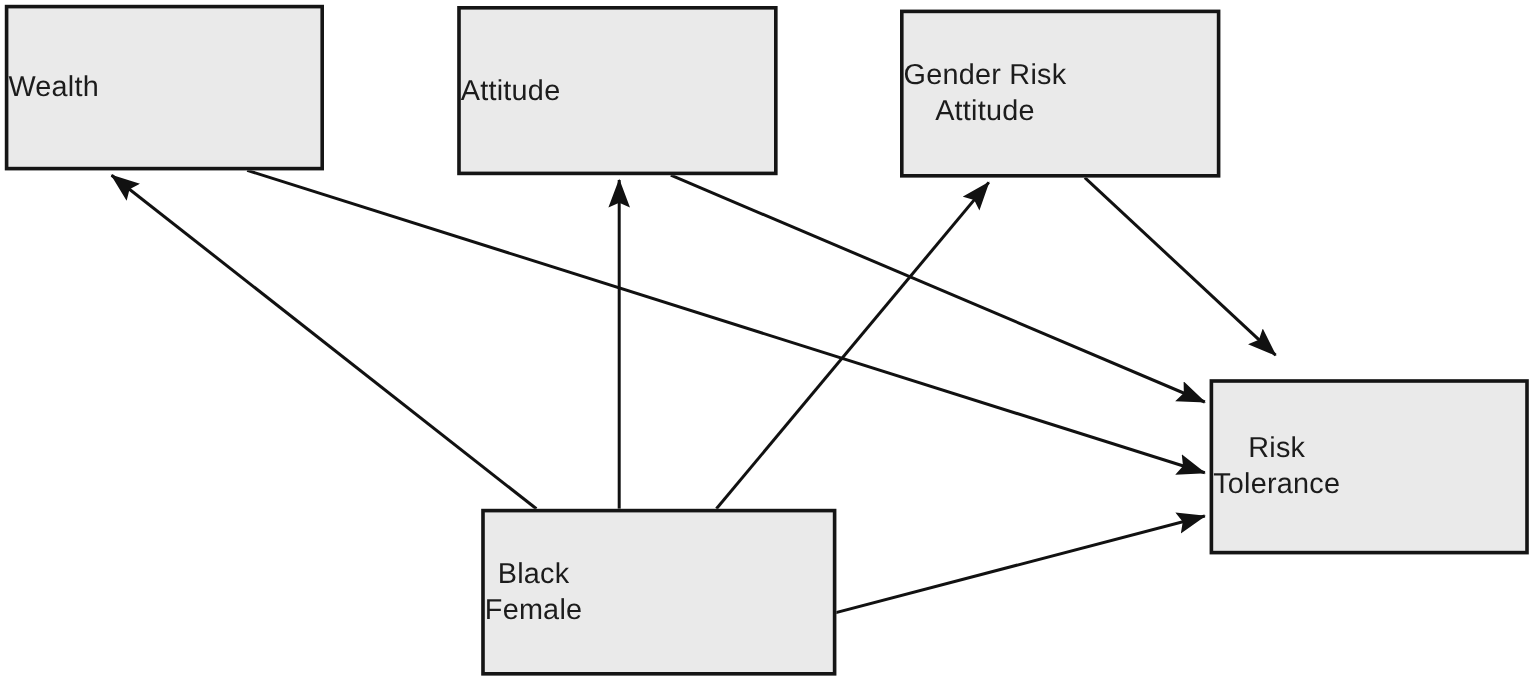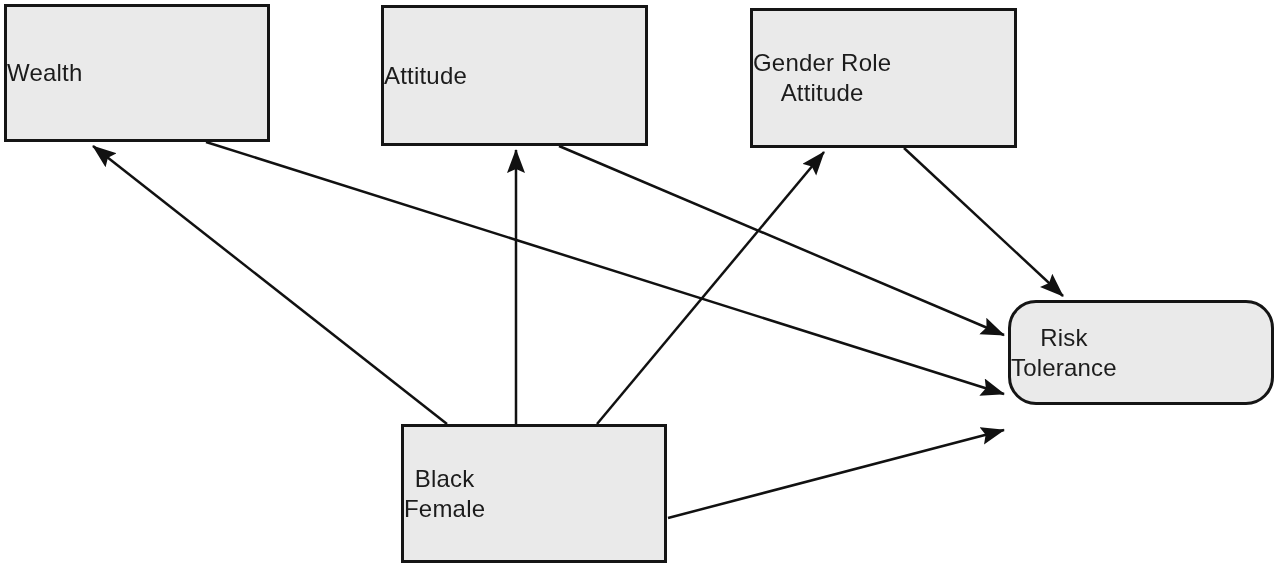--- a/index.html
+++ b/index.html
@@ -41,22 +41,22 @@
     font-size: 24px;
     line-height: 30px;
     color: #1c1c1c;
     white-space: pre-line;
     letter-spacing: 0.2px;
   }
   
   #node-wealth              { left: 4px;    top: 4px;   width: 266px; height: 138px; }
   #node-education           { left: 381px;  top: 5px;   width: 267px; height: 141px; }
   #node-gender-role-attitude{ left: 750px;  top: 8px;   width: 267px; height: 140px; }
-  #node-risk-tolerance      { left: 1008px; top: 300px; width: 266px; height: 105px; border-radius: 28px; }
-  #node-black-female        { left: 401px;  top: 424px; width: 266px; height: 139px; }
+  #node-risk-tolerance      { left: 1008px; top: 316px; width: 266px; height: 146px; }
+  #node-black-female        { left: 401px;  top: 424px; width: 296px; height: 139px; }
 </style>
 </head>
 <body>
 
 <div class="canvas">
 
   <svg id="edge-layer" width="1280" height="568" viewBox="0 0 1280 568" xmlns="http://www.w3.org/2000/svg">
     <defs>
       <marker id="arrowhead" markerUnits="userSpaceOnUse" markerWidth="26" markerHeight="20" refX="23" refY="9" orient="auto">
         <path d="M0,0 L24,9 L0,18 L4,9 Z" fill="#111111"></path>
@@ -74,21 +74,21 @@
 
   <div class="node" id="node-wealth">
     <span class="node-label">Wealth</span>
   </div>
 
   <div class="node" id="node-education">
     <span class="node-label">Attitude</span>
   </div>
 
   <div class="node" id="node-gender-role-attitude">
-    <span class="node-label">Gender Role
+    <span class="node-label">Gender Risk
 Attitude</span>
   </div>
 
   <div class="node" id="node-risk-tolerance">
     <span class="node-label">Risk
 Tolerance</span>
   </div>
 
   <div class="node" id="node-black-female">
     <span class="node-label">Black

